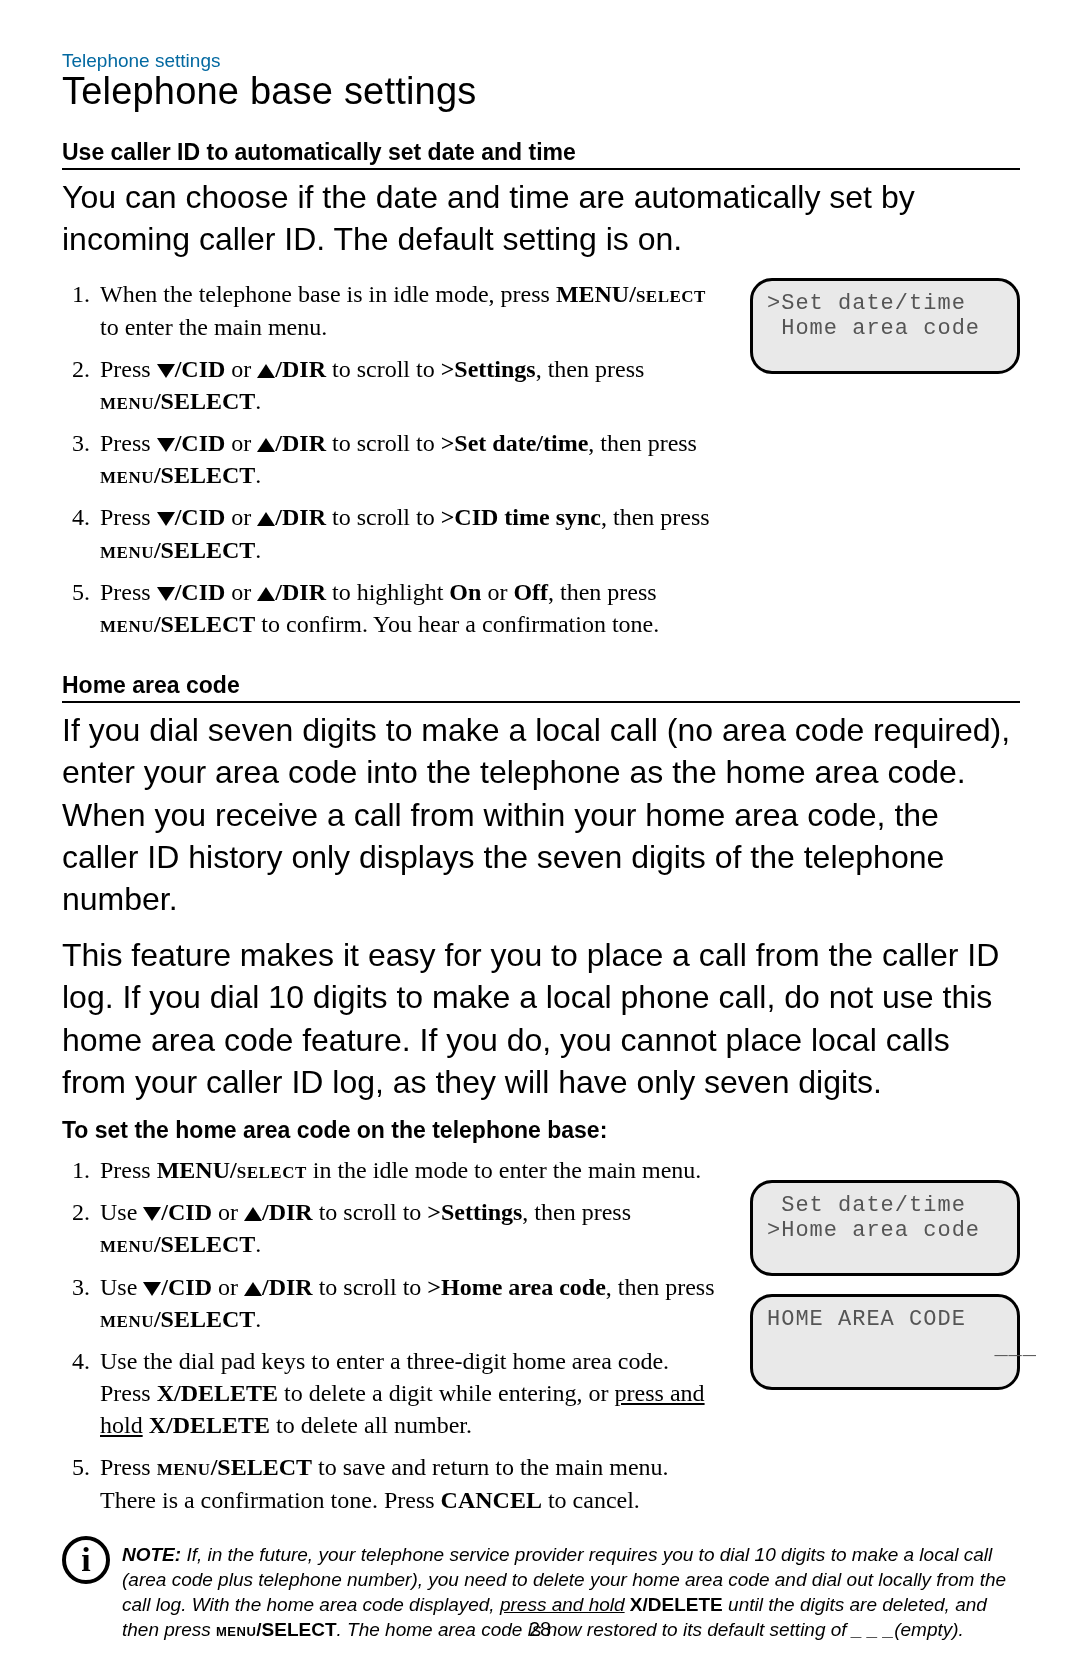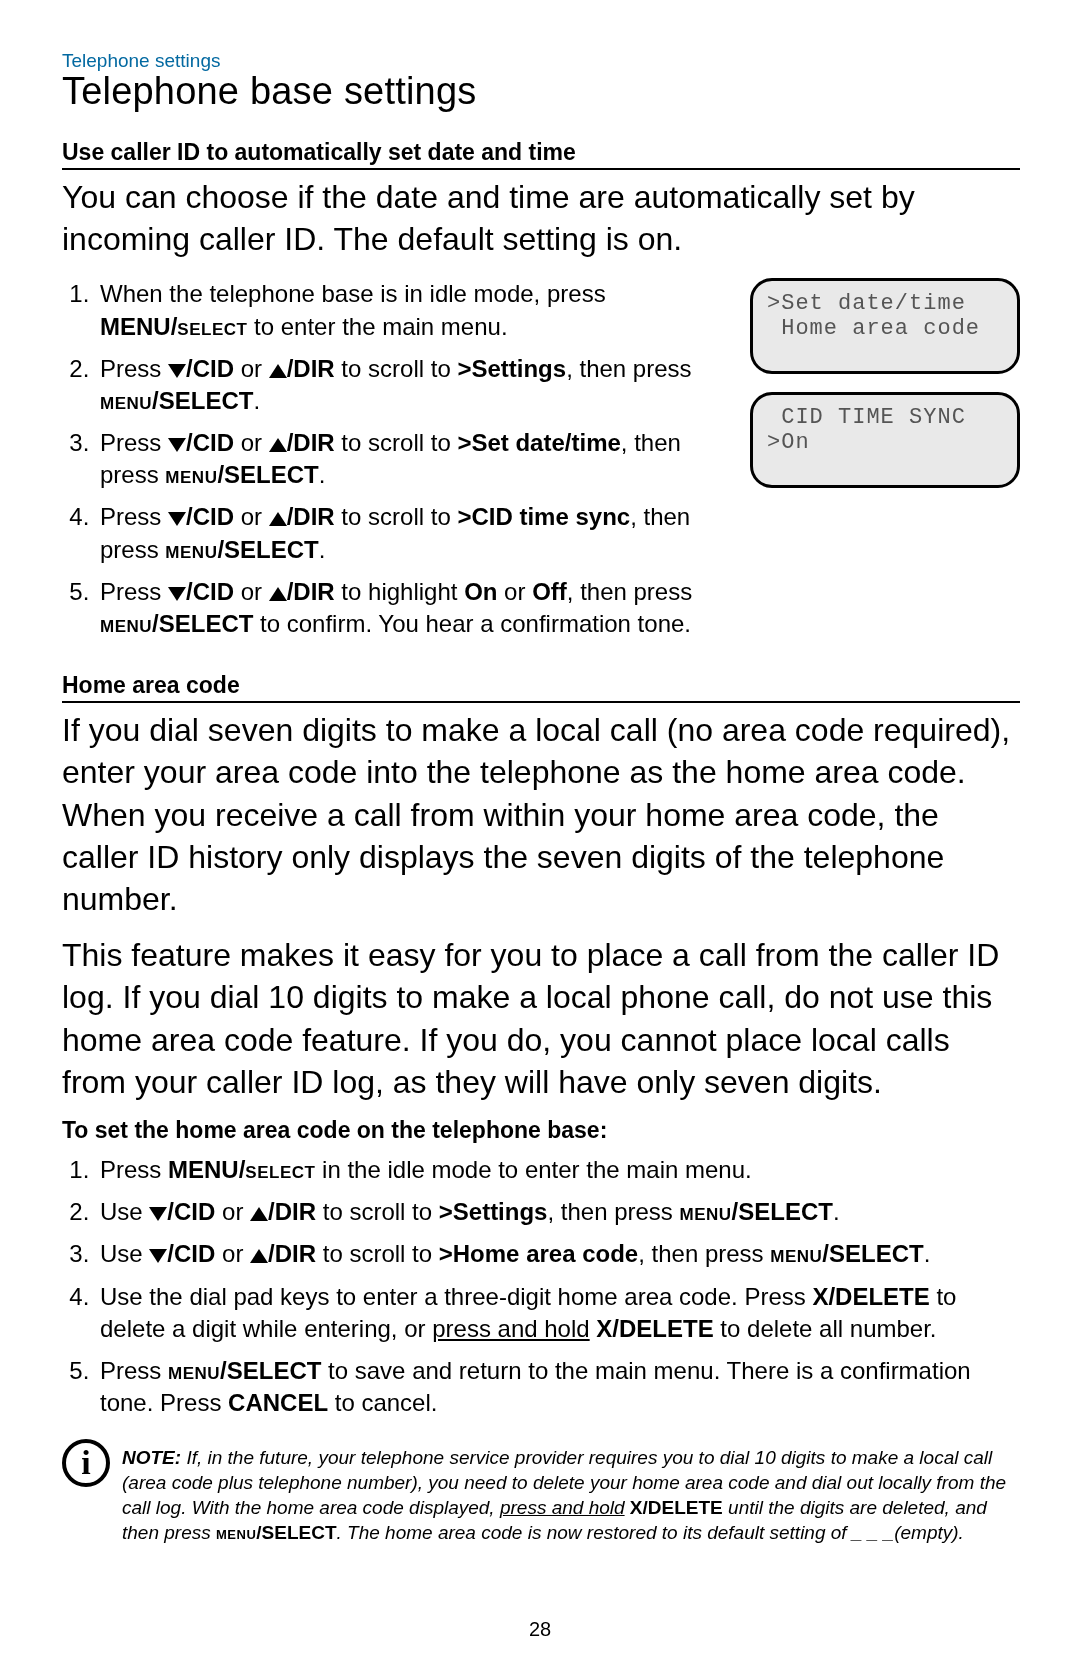--- a/index.html
+++ b/index.html
@@ -19,21 +19,21 @@
     font-weight: 700;
     font-size: 23px;
     border-bottom: 2.5px solid #000;
     padding-bottom: 2px;
     margin: 8px 0 6px 0;
   }
   .body-text { font-size: 32px; line-height: 1.32; margin: 2px 0 14px 0; }
   .two-col { display: flex; gap: 26px; align-items: flex-start; }
   .two-col .left { flex: 1 1 auto; }
   .two-col .right { flex: 0 0 auto; width: 270px; display: flex; flex-direction: column; gap: 18px; padding-top: 4px; }
-  ol.steps { font-size: 24px; line-height: 1.34; padding-left: 34px; margin: 4px 0 10px 0; }
+  ol.steps { font-size: 24px; line-height: 1.34; padding-left: 34px; margin: 4px 0 10px 0; font-family: Liberation Serif, serif; }
   ol.steps li { margin-bottom: 10px; padding-left: 4px; }
   .b { font-weight: 700; }
   .sc { font-variant: small-caps; letter-spacing: 0.5px; }
   .arrow-down, .arrow-up {
     display: inline-block; width: 0; height: 0; vertical-align: -1px;
     border-left: 9px solid transparent; border-right: 9px solid transparent;
   }
   .arrow-down { border-top: 14px solid #000; }
   .arrow-up   { border-bottom: 14px solid #000; }
   .u { text-decoration: underline; }
@@ -96,24 +96,20 @@
       <li>
         <span>Press </span><span class="arrow-down"></span><span class="b">/CID</span><span> or </span><span class="arrow-up"></span><span class="b">/DIR</span><span> to highlight </span><span class="b">On</span><span> or </span><span class="b">Off</span><span>, then press </span><span class="b sc">menu</span><span class="b">/SELECT</span><span> to confirm. You hear a confirmation tone.</span>
       </li>
     </ol>
   </div>
   <div class="right">
     <div class="lcd">
       <div class="lcd-line">&gt;Set date/time</div>
       <div class="lcd-line"> Home area code</div>
     </div>
-    <div class="lcd">
-      <div class="lcd-line"> CID TIME SYNC</div>
-      <div class="lcd-line">&gt;On</div>
-    </div>
   </div>
 </div>
 
 <div class="section-title" style="margin-top:22px">Home area code</div>
 <p class="body-text">If you dial seven digits to make a local call (no area code required), enter your area code into the telephone as the home area code. When you receive a call from within your home area code, the caller ID history only displays the seven digits of the telephone number.</p>
 <p class="body-text">This feature makes it easy for you to place a call from the caller ID log. If you dial 10 digits to make a local phone call, do not use this home area code feature. If you do, you cannot place local calls from your caller ID log, as they will have only seven digits.</p>
 <div class="sub-heading">To set the home area code on the telephone base:</div>
 
 <div class="two-col">
   <div class="left">
@@ -128,20 +124,30 @@
         <span>Use </span><span class="arrow-down"></span><span class="b">/CID</span><span> or </span><span class="arrow-up"></span><span class="b">/DIR</span><span> to scroll to </span><span class="b">&gt;Home area code</span><span>, then press </span><span class="b sc">menu</span><span class="b">/SELECT</span><span>.</span>
       </li>
       <li>
         <span>Use the dial pad keys to enter a three-digit home area code. Press </span><span class="b">X/DELETE</span><span> to delete a digit while entering, or </span><span class="u">press and hold</span> <span class="b">X/DELETE</span><span> to delete all number.</span>
       </li>
       <li>
         <span>Press </span><span class="b sc">menu</span><span class="b">/SELECT</span><span> to save and return to the main menu. There is a confirmation tone. Press </span><span class="b">CANCEL</span><span> to cancel.</span>
       </li>
     </ol>
   </div>
+  <div class="right" style="padding-top:30px">
+    <div class="lcd">
+      <div class="lcd-line"> Set date/time</div>
+      <div class="lcd-line">&gt;Home area code</div>
+    </div>
+    <div class="lcd">
+      <div class="lcd-line">HOME AREA CODE</div>
+      <div class="lcd-line right">___</div>
+    </div>
+  </div>
 </div>
 
 <div class="note-row">
   <div class="note-icon">i</div>
   <div class="note-text">
     <span class="lbl">NOTE:</span><span> If, in the future, your telephone service provider requires you to dial 10 digits to make a local call (area code plus telephone number), you need to delete your home area code and dial out locally from the call log. With the home area code displayed, </span><span class="u">press and hold</span><span class="nb" style="font-weight:700"> X/DELETE</span><span> until the digits are deleted, and then press </span><span class="nb sc" style="font-weight:700">menu</span><span class="nb" style="font-weight:700">/SELECT</span><span>. The home area code is now restored to its default setting of _ _ _(empty).</span>
   </div>
 </div>
 
 <div class="page-num">28</div>

